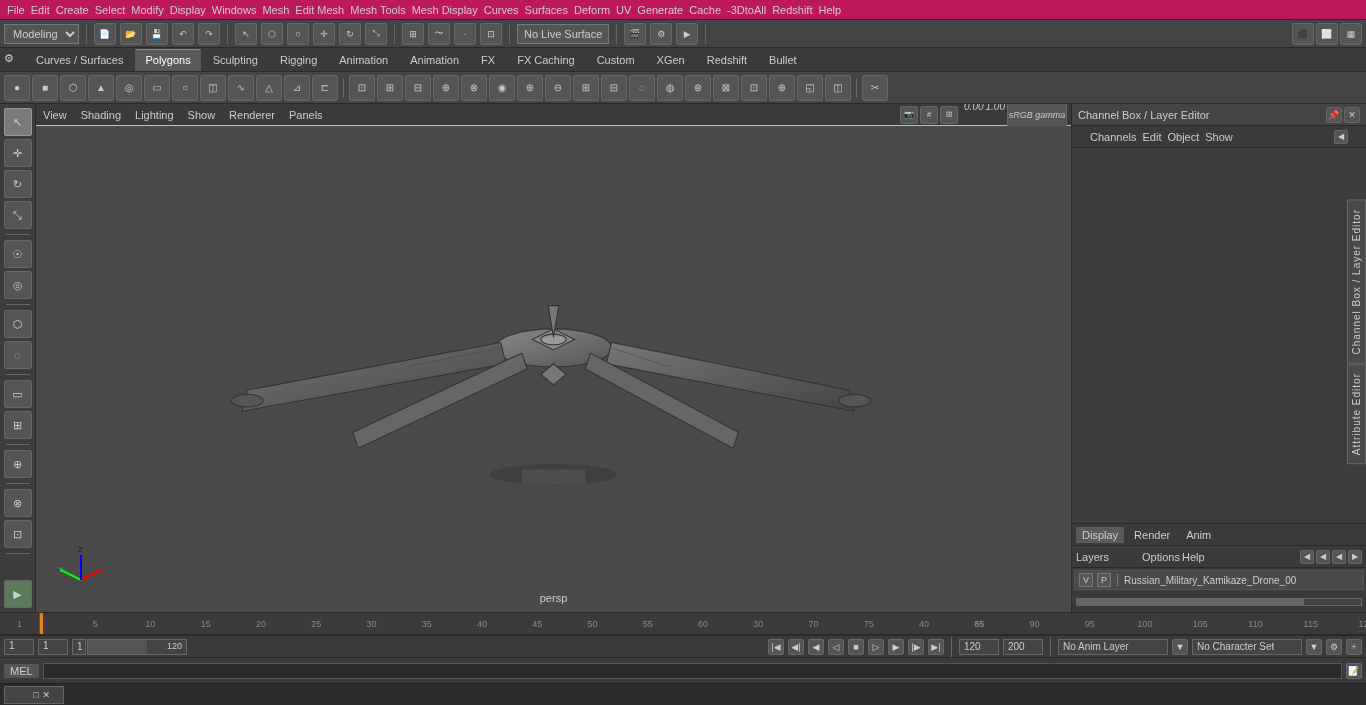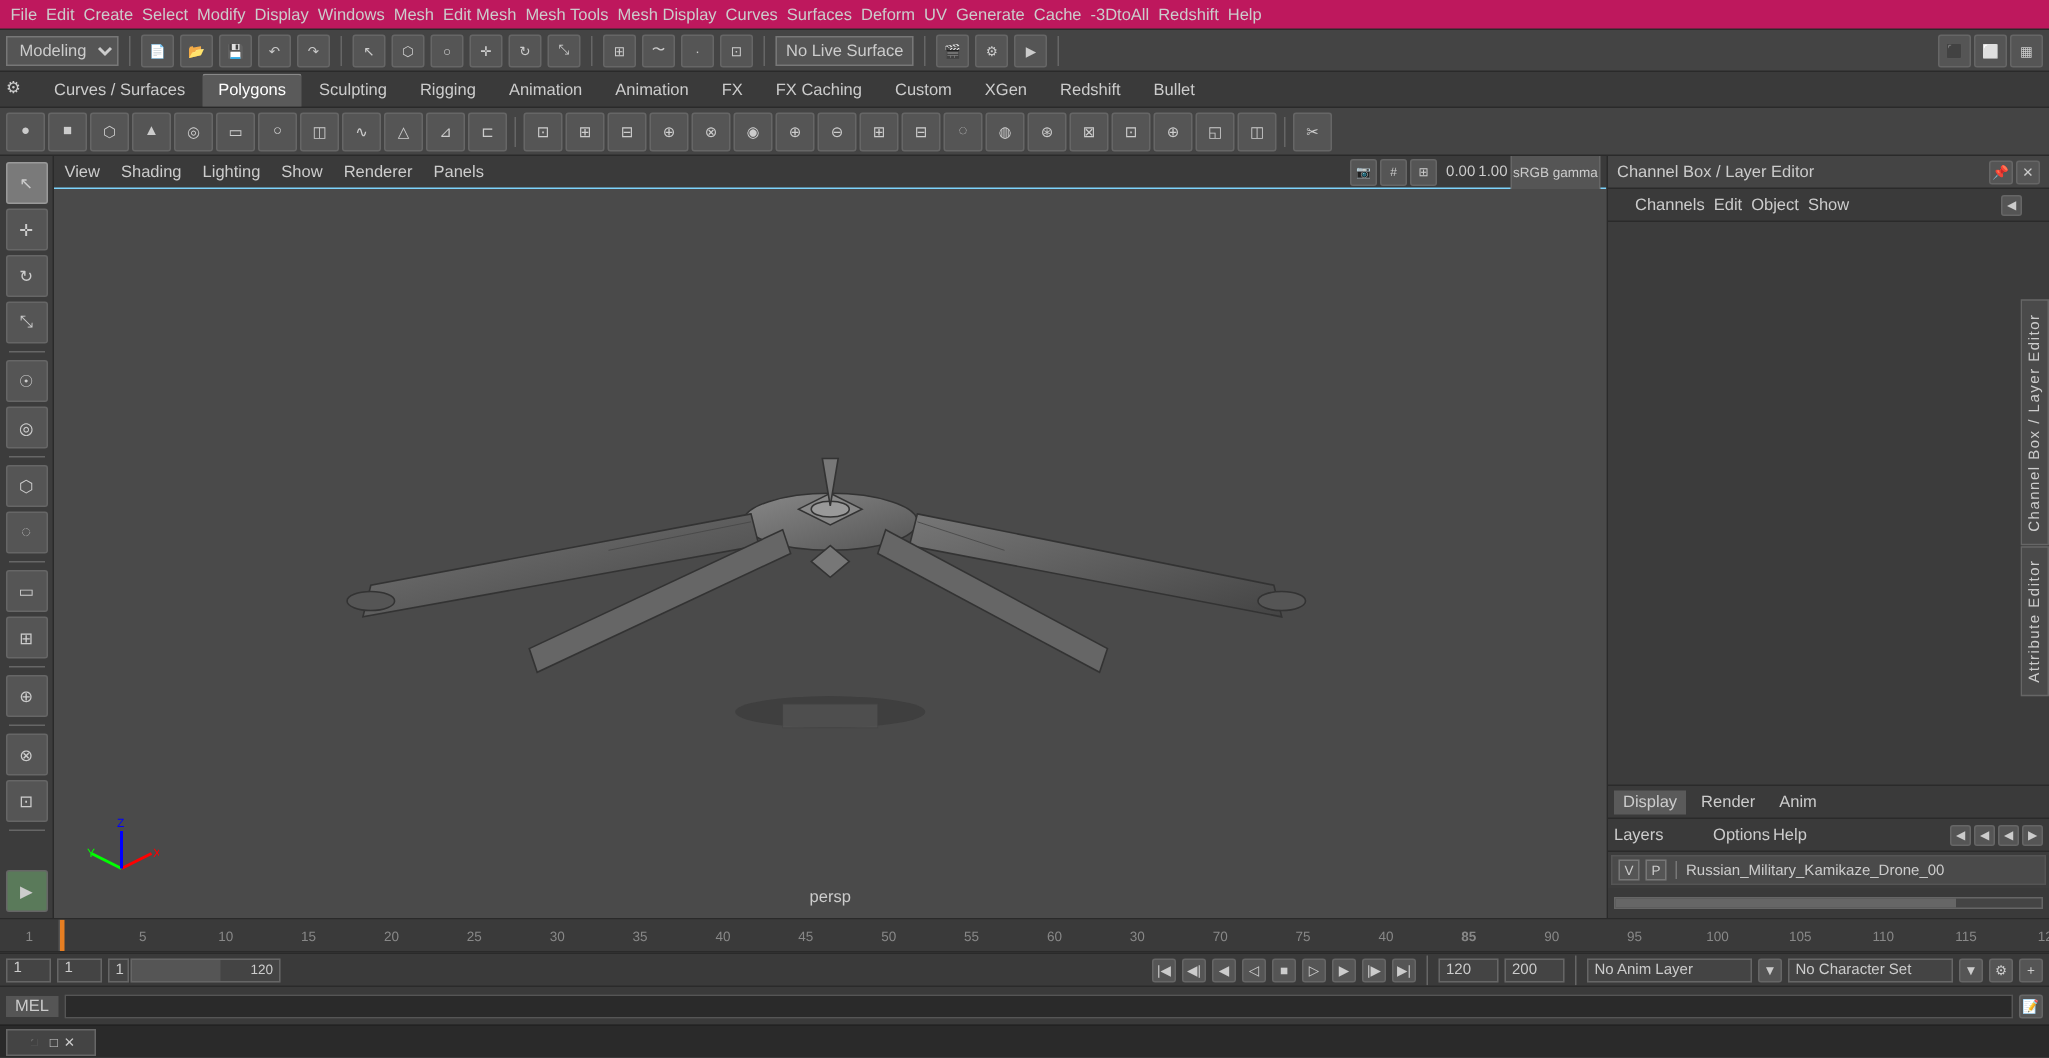--- a/index.html
+++ b/index.html
@@ -567,21 +567,21 @@
         <span class="vp-menu">Lighting</span>
         <span class="vp-menu">Show</span>
         <span class="vp-menu">Renderer</span>
         <span class="vp-menu">Panels</span>
         <div style="flex:1"></div>
 
         <div style="display:flex;gap:2px;align-items:center;">
           <div class="tb-btn" style="width:18px;height:18px;font-size:8px;">📷</div>
           <div class="tb-btn" style="width:18px;height:18px;font-size:8px;">#</div>
           <div class="tb-btn" style="width:18px;height:18px;font-size:8px;">⊞</div>
-          <div style="display:flex;align-items:center;gap:2px;margin-left:4px;">
+          <div style="display:flex;gap:2px;margin-left:4px;font-style:italic;">
             <span style="font-size:10px;color:#ccc;">0.00</span>
             <span style="font-size:10px;color:#ccc;">1.00</span>
             <div class="tb-btn" style="width:60px;height:28px;font-size:9px;">sRGB gamma</div>
           </div>
         </div>
       </div>
 
       <div id="viewport">
         
         <svg class="drone-svg" viewBox="0 0 980 440" xmlns="http://www.w3.org/2000/svg">

